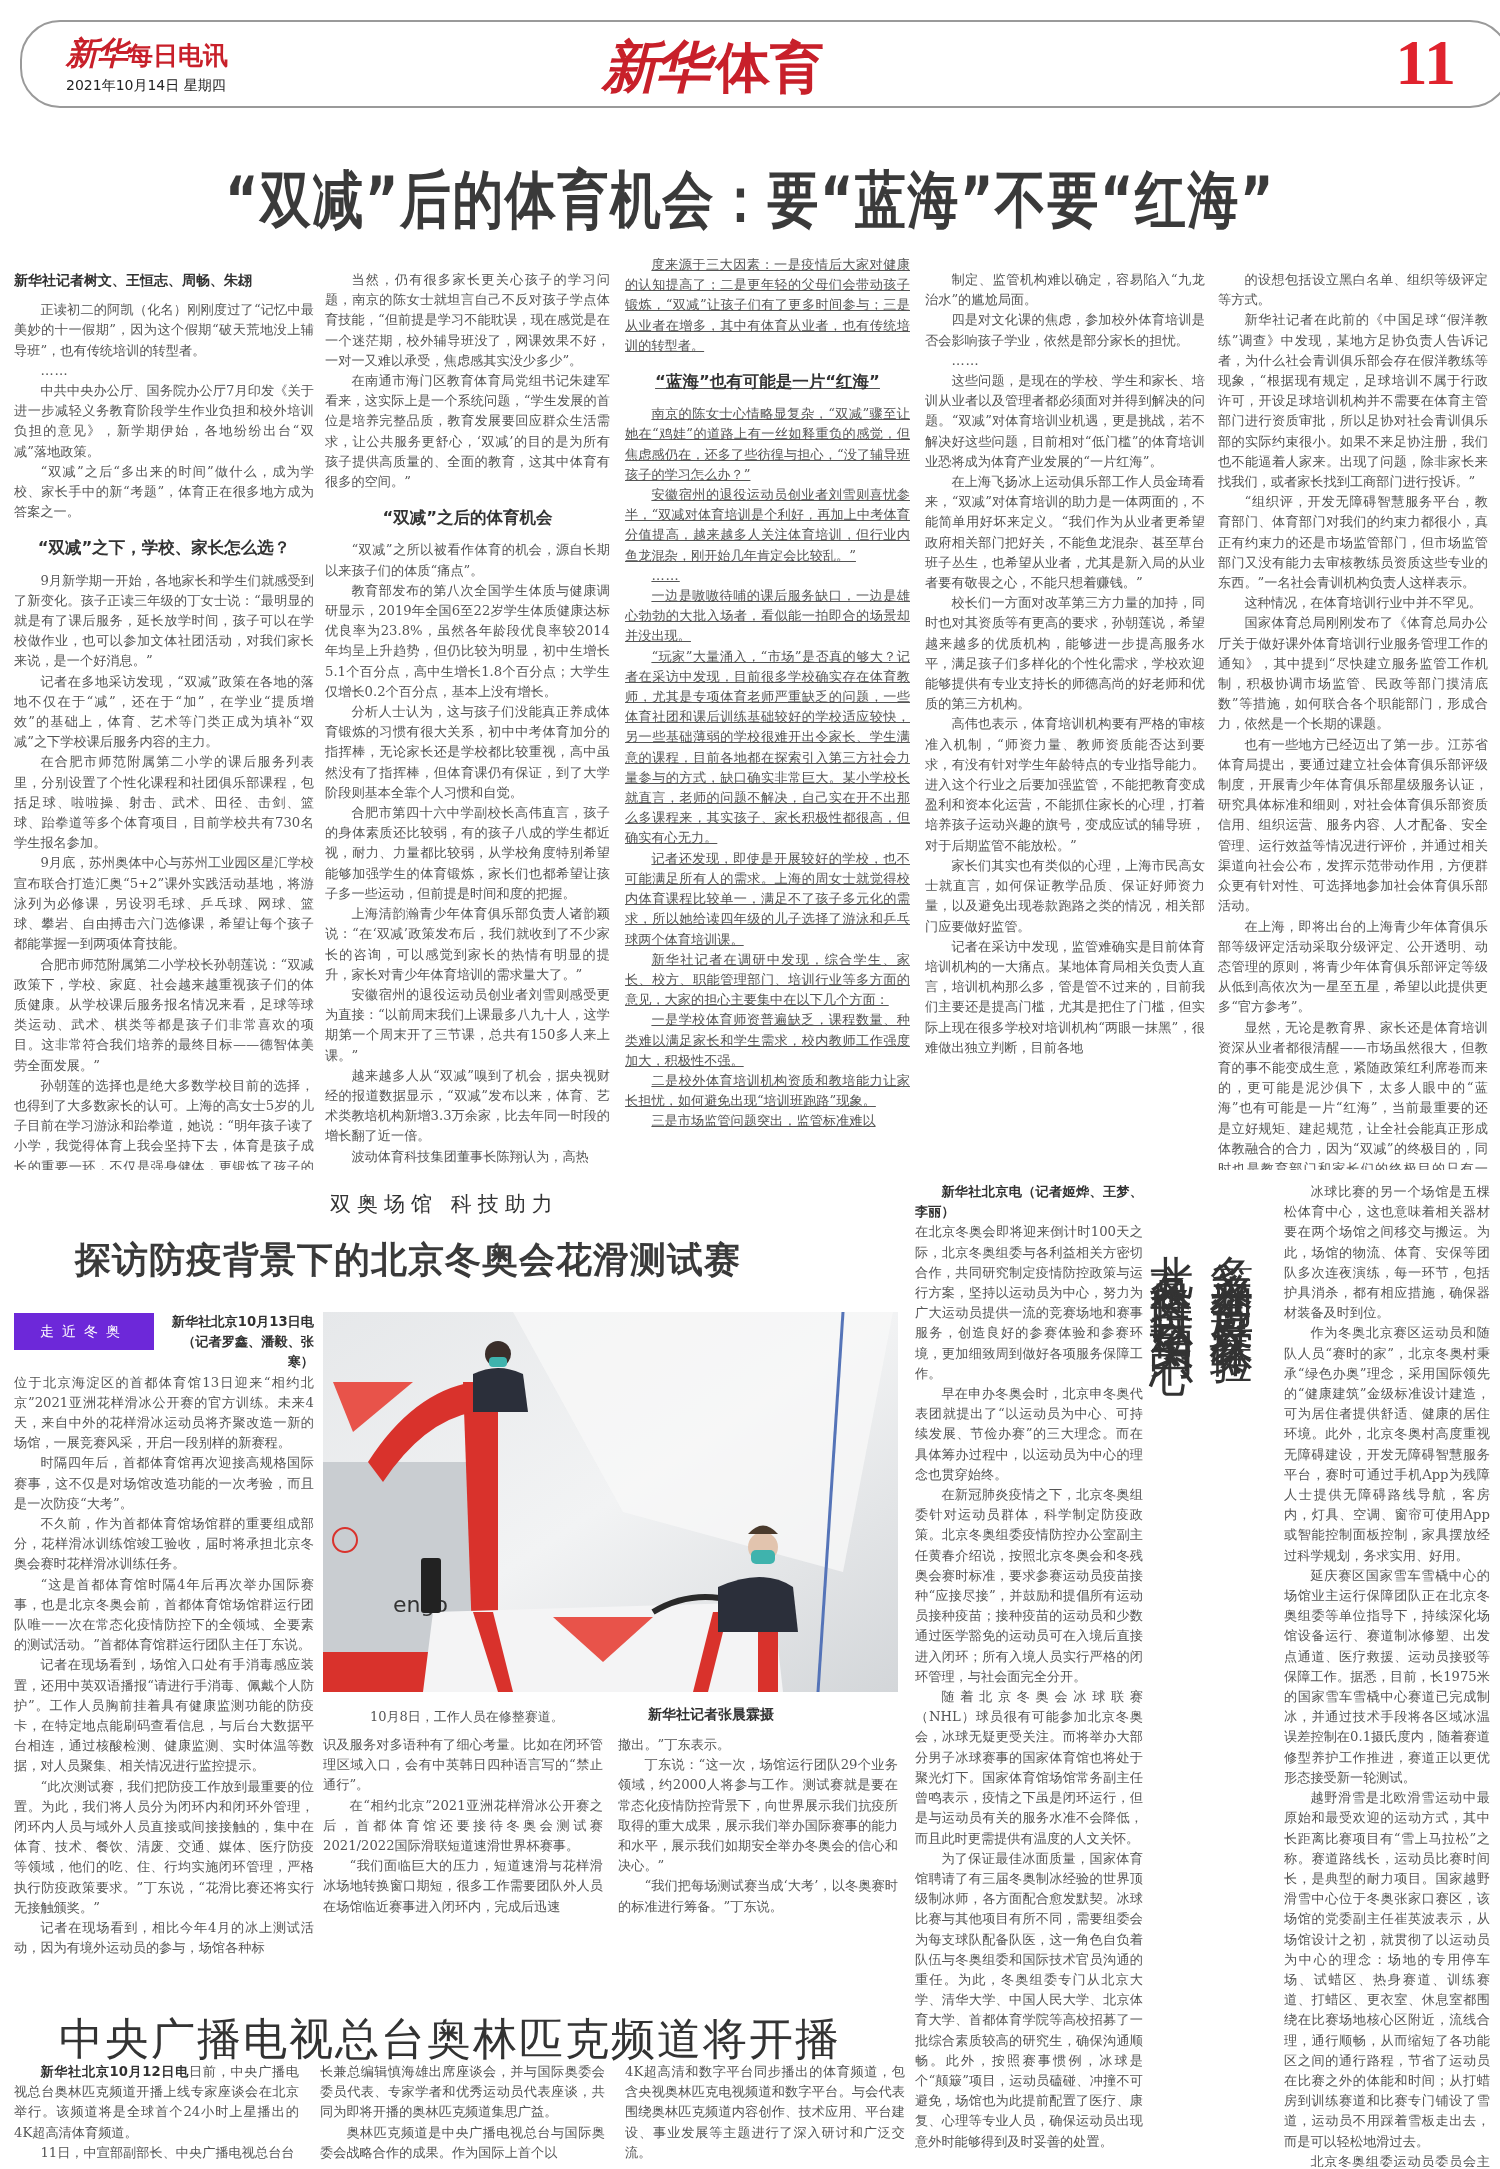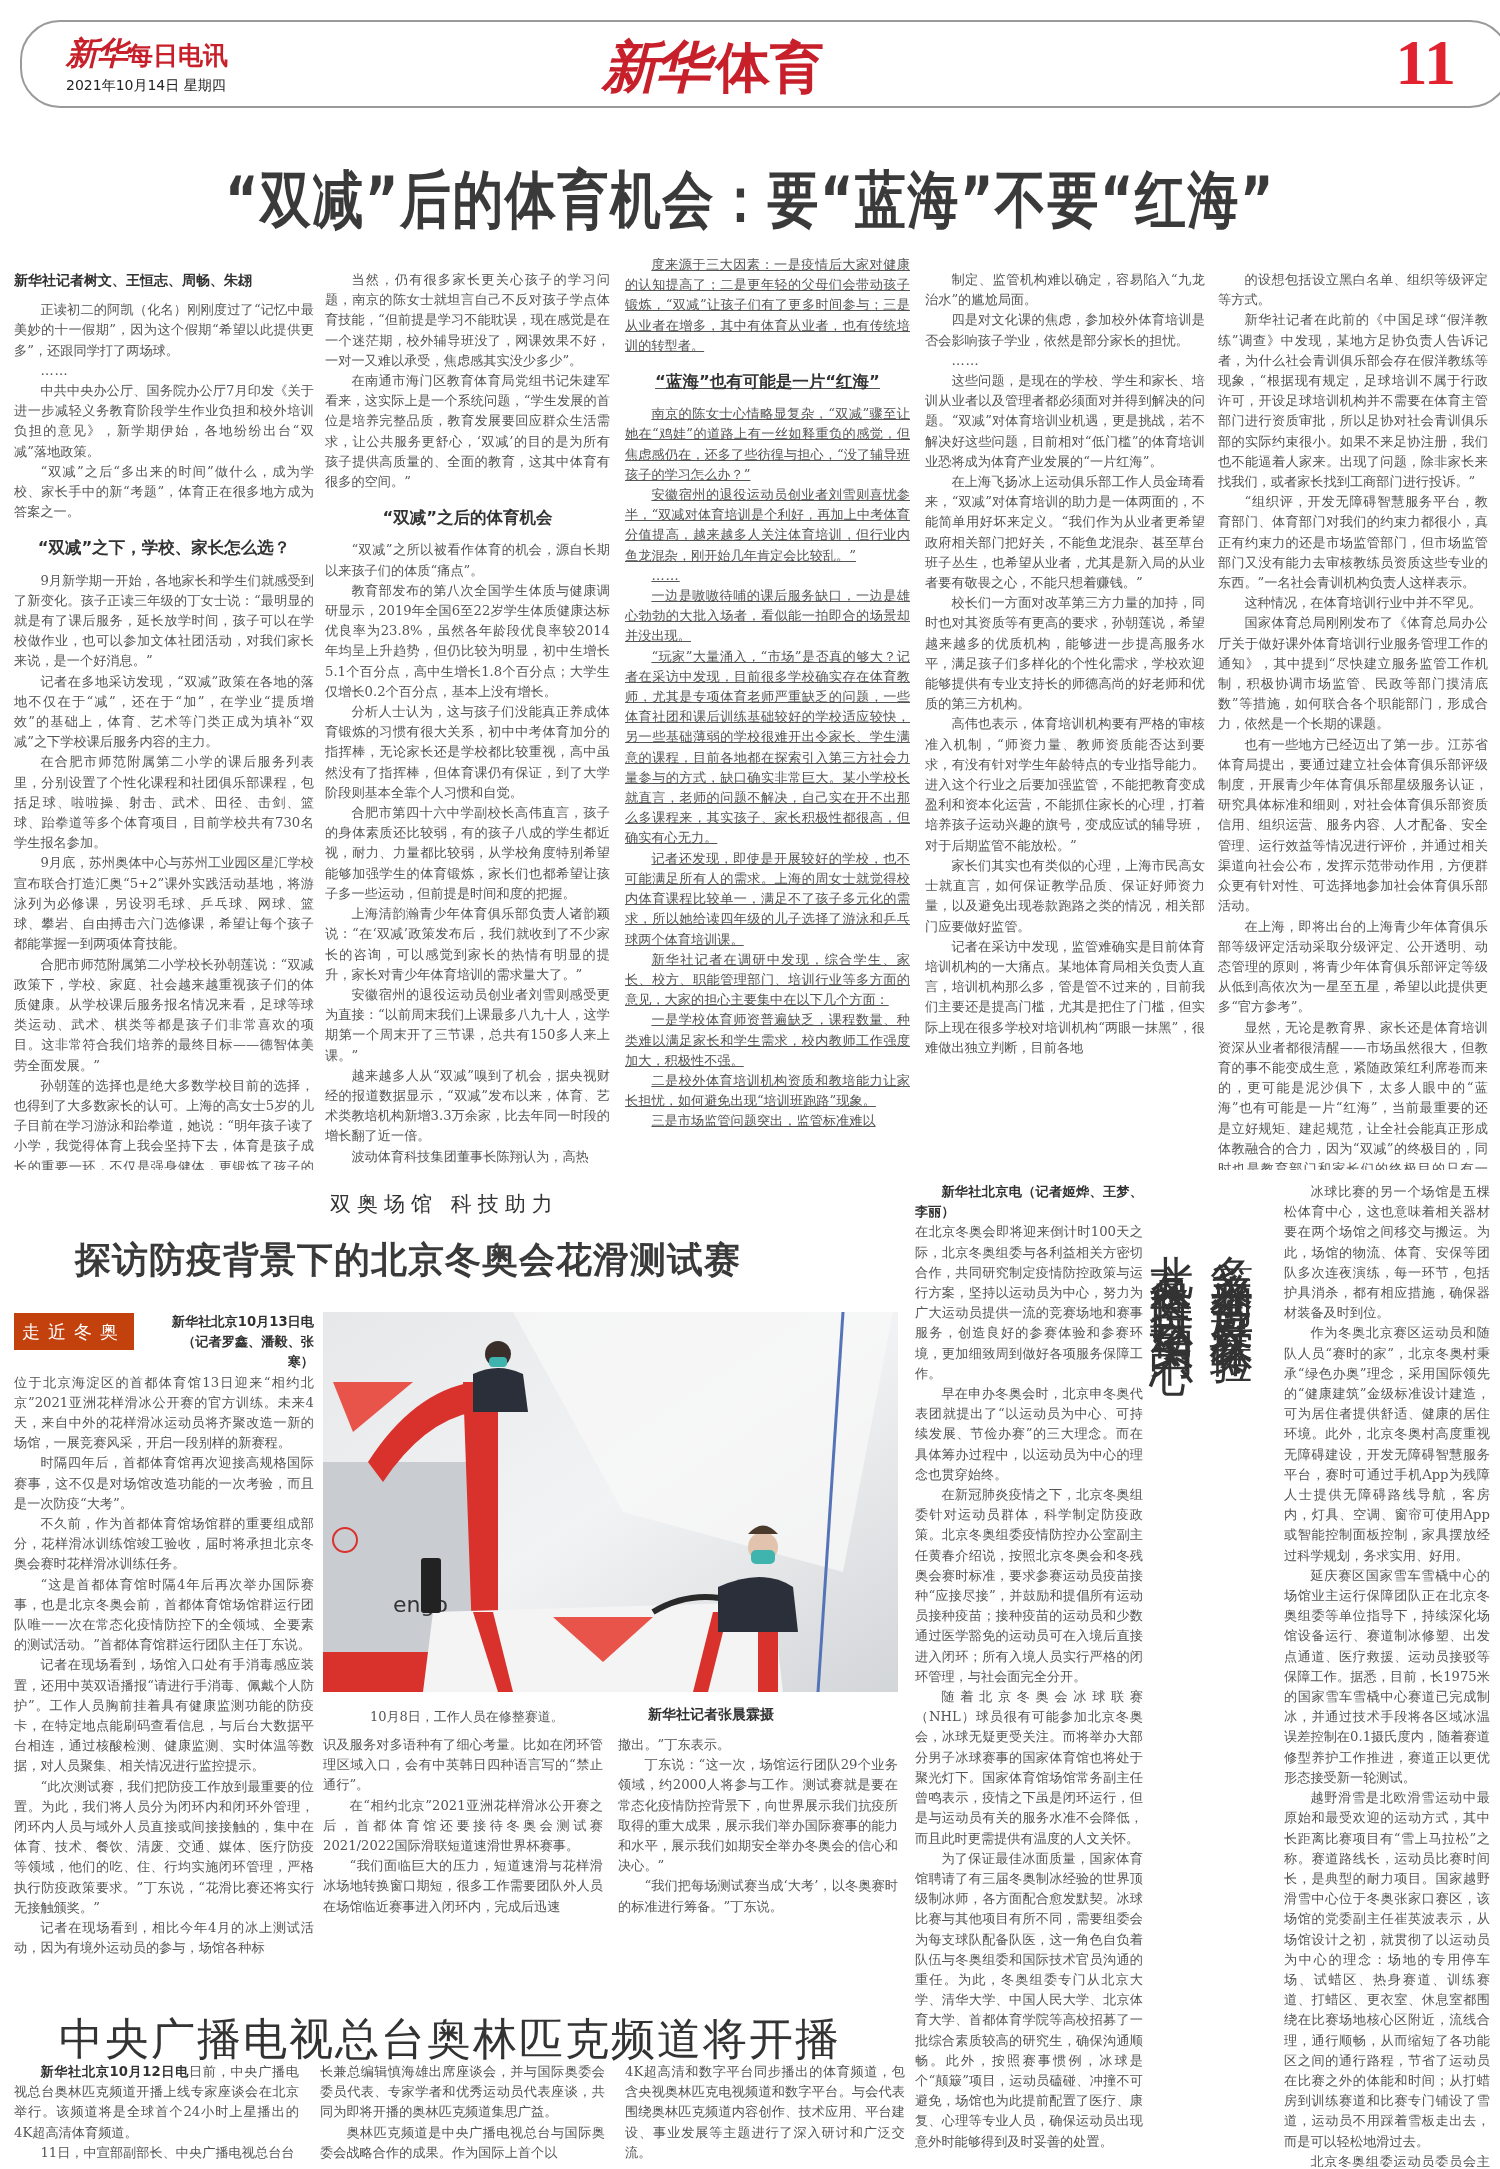--- a/index.html
+++ b/index.html
@@ -24,21 +24,21 @@
   
   .col { position: absolute; font-size: 13.2px; line-height: 20.2px; color: #555; text-align: justify; overflow: hidden; }
   .col p { text-indent: 2em; }
   .byline { font-family: "DejaVu Sans", sans-serif; font-weight: bold; font-size: 14px; color: #333; text-indent: 0 !important; margin-bottom: 10px; }
   .subhead { font-family: "DejaVu Sans", sans-serif; font-weight: bold; font-size: 16.5px; color: #333; text-align: center; text-indent: 0 !important; margin: 16px 0 12px 0; }
   .dots { text-indent: 2em; letter-spacing: 1px; }
 
   
   .kicker { position: absolute; left: 330px; top: 1190px; font-family: "DejaVu Sans", sans-serif; font-size: 21px; letter-spacing: 6px; color: #333; }
   .sub-headline { position: absolute; left: 75px; top: 1236px; font-family: "DejaVu Serif", serif; font-weight: bold; font-size: 36px; color: #3a3a3a; letter-spacing: 1px; }
-  .tag-box { position: absolute; left: 14px; top: 1313px; width: 120px; height: 37px; background: #c2410c; color: #fff; font-family: "DejaVu Sans", sans-serif; font-size: 18px; letter-spacing: 8px; display: flex; align-items: center; justify-content: center; }
+  .tag-box { position: absolute; left: 14px; top: 1313px; width: 140px; height: 37px; background: #6d28d9; color: #fff; font-family: "DejaVu Sans", sans-serif; font-size: 14px; letter-spacing: 8px; display: flex; align-items: center; justify-content: center; }
   .photo { position: absolute; left: 323px; top: 1312px; width: 575px; height: 380px; overflow: hidden; background: #d9dcdf; }
   .caption { position: absolute; left: 370px; top: 1708px; font-size: 13px; color: #555; }
   .photo-credit { position: absolute; left: 648px; top: 1706px; font-family: "DejaVu Sans", sans-serif; font-size: 14px; font-weight: bold; color: #333; }
 
   .vtitle { position: absolute; font-family: "DejaVu Serif", serif; font-size: 44px; color: #333; writing-mode: vertical-rl; letter-spacing: 8px; line-height: 1; }
 
   .cctv-title { position: absolute; left: 0; top: 2010px; width: 900px; text-align: center; font-family: "DejaVu Sans", sans-serif; font-size: 44px; color: #333; letter-spacing: 2px; }
 </style>
 </head>
 <body>
@@ -55,21 +55,21 @@
     <span class="mh-center-script">新华</span>
     <span class="mh-center-word">体育</span>
   </div>
   <div class="mh-page">11</div>
 </div>
 
 <div class="headline">“双减”后的体育机会：要“蓝海”不要“红海”</div>
 
 <div class="col" style="left:14px; top:270px; width:300px; height:900px;">
   <p class="byline">新华社记者树文、王恒志、周畅、朱翃</p>
-  <p>正读初二的阿凯（化名）刚刚度过了“记忆中最美妙的十一假期”，因为这个假期“希望以此提供更多”，还跟同学打了两场球。</p>
+  <p>正读初二的阿凯（化名）刚刚度过了“记忆中最美妙的十一假期”，因为这个假期“破天荒地没上辅导班”，也有传统培训的转型者。</p>
   <p class="dots">……</p>
   <p>中共中央办公厅、国务院办公厅7月印发《关于进一步减轻义务教育阶段学生作业负担和校外培训负担的意见》，新学期伊始，各地纷纷出台“双减”落地政策。</p>
   <p>“双减”之后“多出来的时间”做什么，成为学校、家长手中的新“考题”，体育正在很多地方成为答案之一。</p>
   <p class="subhead">“双减”之下，学校、家长怎么选？</p>
   <p>9月新学期一开始，各地家长和学生们就感受到了新变化。孩子正读三年级的丁女士说：“最明显的就是有了课后服务，延长放学时间，孩子可以在学校做作业，也可以参加文体社团活动，对我们家长来说，是一个好消息。”</p>
   <p>记者在多地采访发现，“双减”政策在各地的落地不仅在于“减”，还在于“加”，在学业“提质增效”的基础上，体育、艺术等门类正成为填补“双减”之下学校课后服务内容的主力。</p>
   <p>在合肥市师范附属第二小学的课后服务列表里，分别设置了个性化课程和社团俱乐部课程，包括足球、啦啦操、射击、武术、田径、击剑、篮球、跆拳道等多个体育项目，目前学校共有730名学生报名参加。</p>
   <p>9月底，苏州奥体中心与苏州工业园区星汇学校宣布联合打造汇奥“5+2”课外实践活动基地，将游泳列为必修课，另设羽毛球、乒乓球、网球、篮球、攀岩、自由搏击六门选修课，希望让每个孩子都能掌握一到两项体育技能。</p>
   <p>合肥市师范附属第二小学校长孙朝莲说：“双减政策下，学校、家庭、社会越来越重视孩子们的体质健康。从学校课后服务报名情况来看，足球等球类运动、武术、棋类等都是孩子们非常喜欢的项目。这非常符合我们培养的最终目标——德智体美劳全面发展。”</p>
   <p>孙朝莲的选择也是绝大多数学校目前的选择，也得到了大多数家长的认可。上海的高女士5岁的儿子目前在学习游泳和跆拳道，她说：“明年孩子读了小学，我觉得体育上我会坚持下去，体育是孩子成长的重要一环，不仅是强身健体，更锻炼了孩子的精神品质以及团队合作、尊师重教等。”</p>

